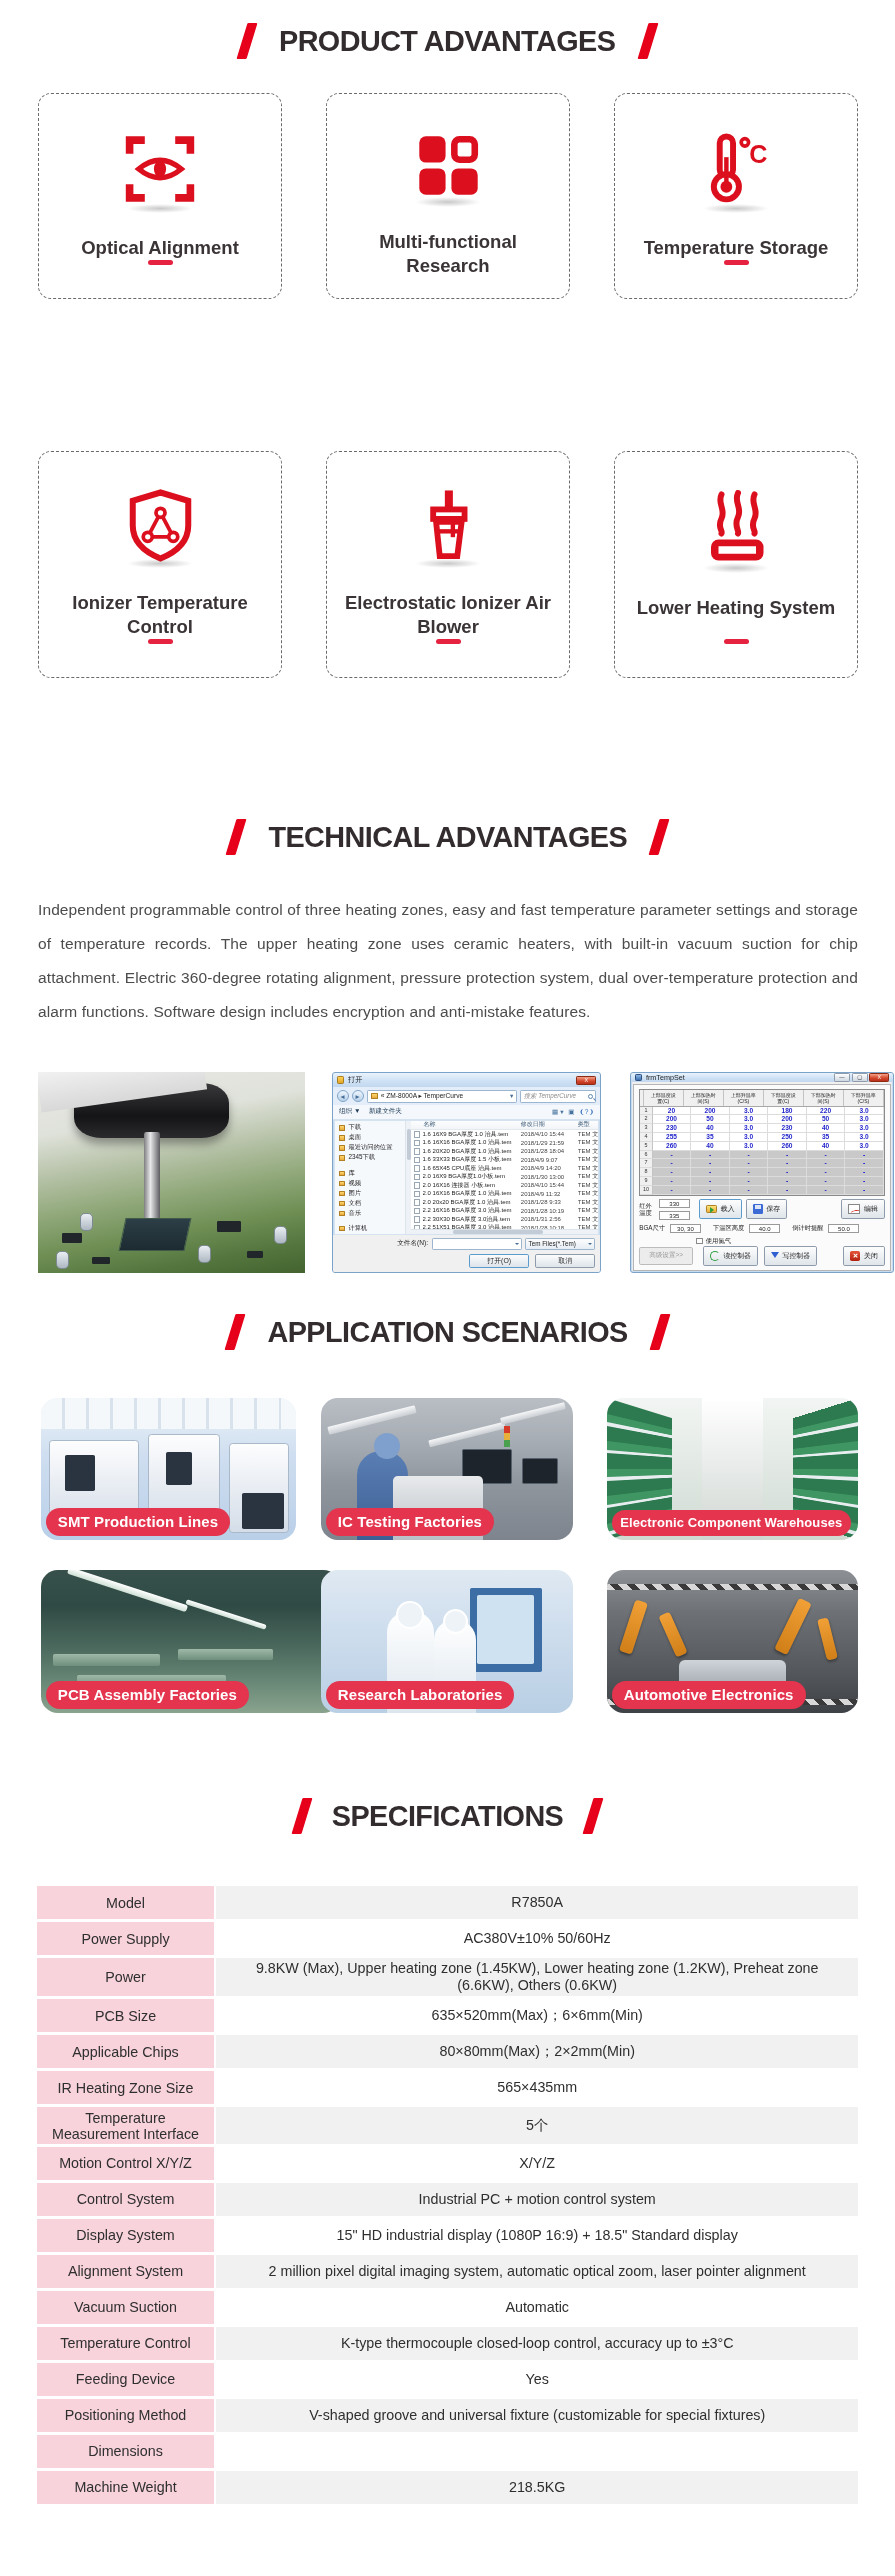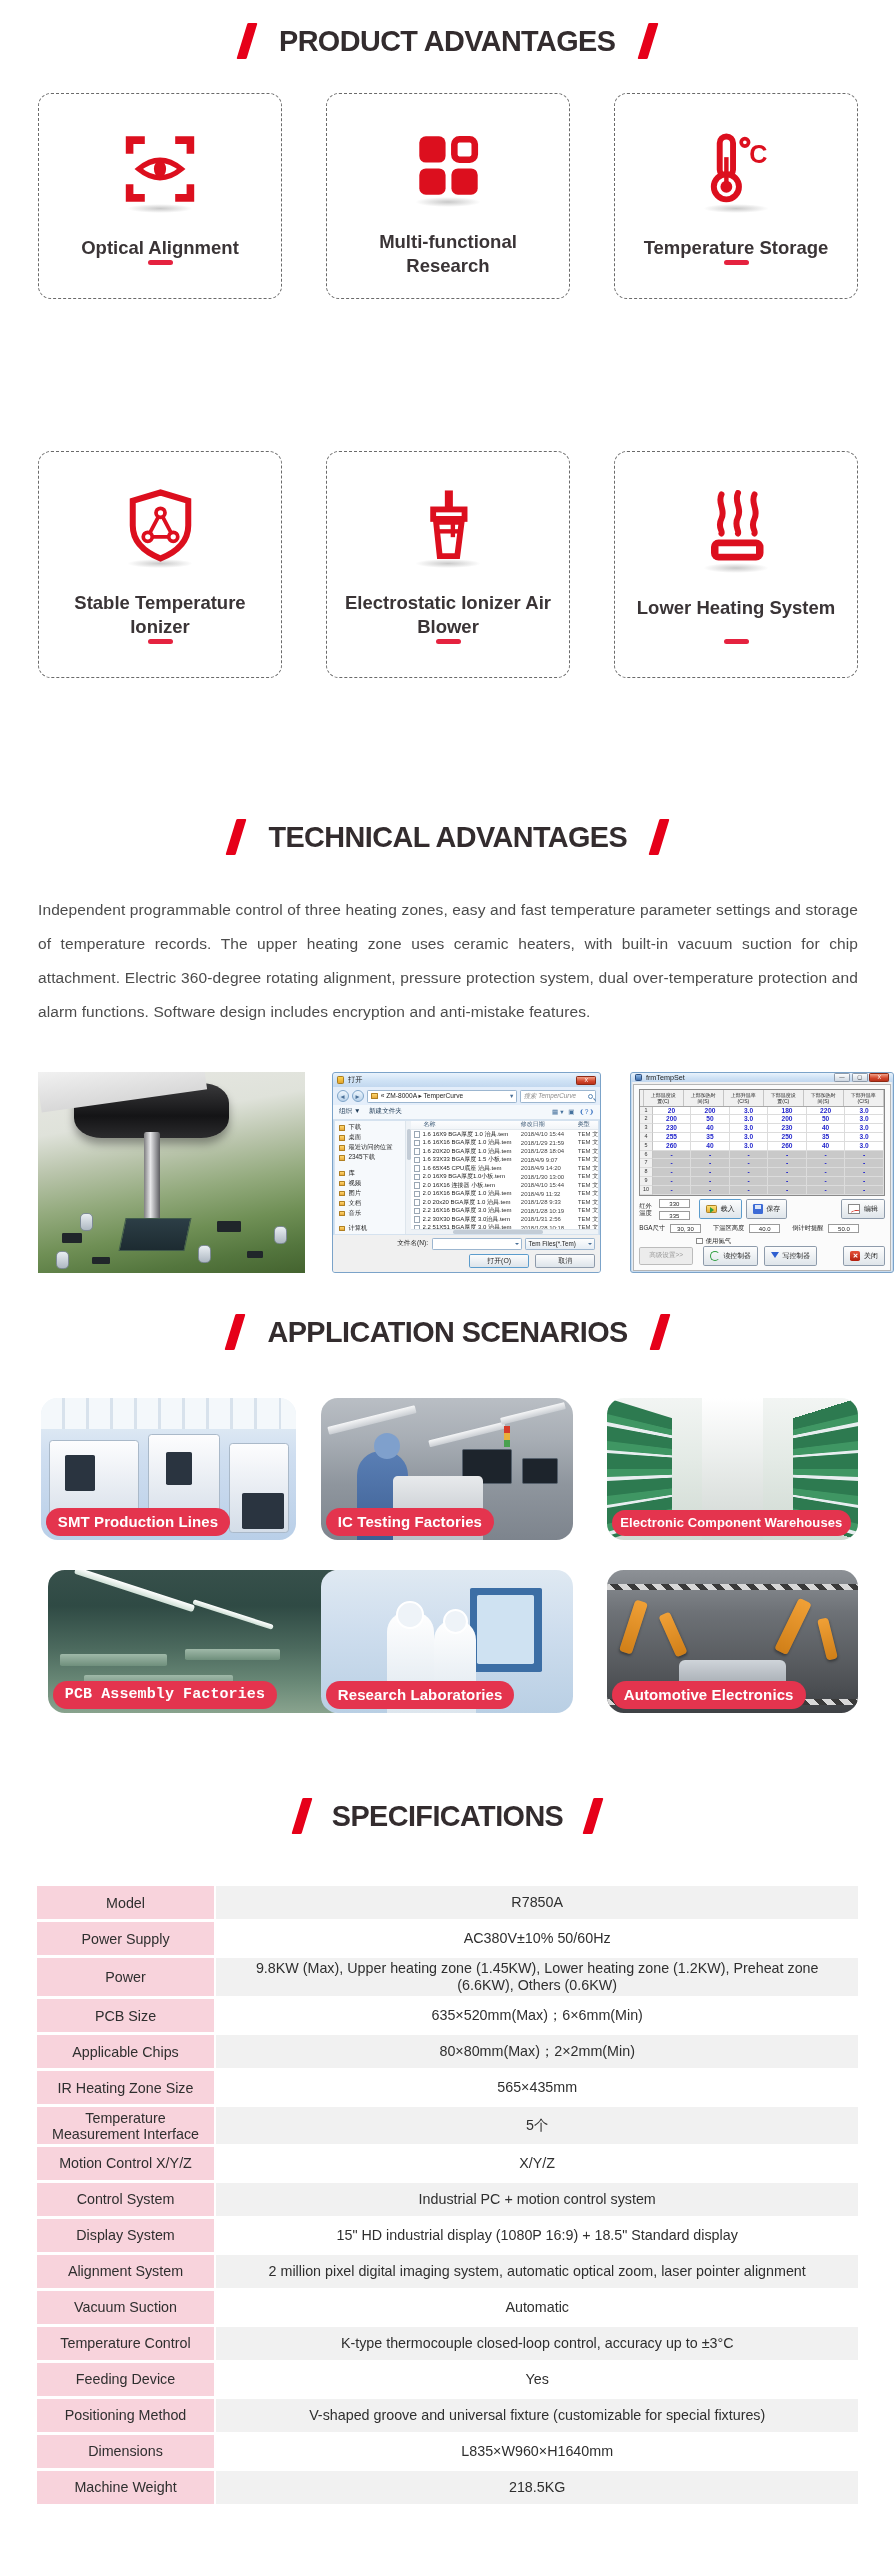--- a/index.html
+++ b/index.html
@@ -219,21 +219,21 @@
     <div class="icon-wrap">
       <div class="icon-shadow"></div>
       <svg width="75" height="75" viewBox="0 0 100 100" fill="none">
         <path d="M50 6 L87 17 V50 Q87 79 50 94 Q13 79 13 50 V17 Z" stroke="#dc0f1e" stroke-width="8" fill="#fff"></path>
         <path d="M50 33 L67 65 H33 Z" stroke="#dc0f1e" stroke-width="5" fill="none"></path>
         <circle cx="50" cy="33" r="6" fill="#fff" stroke="#dc0f1e" stroke-width="5"></circle>
         <circle cx="67" cy="65" r="6" fill="#fff" stroke="#dc0f1e" stroke-width="5"></circle>
         <circle cx="33" cy="65" r="6" fill="#fff" stroke="#dc0f1e" stroke-width="5"></circle>
       </svg>
     </div>
-    <div class="adv-label">Stable Temperature Ionizer</div>
+    <div class="adv-label">Ionizer Temperature Control</div>
     <div class="adv-dash"></div>
   </div>
 
   <div class="adv-card" style="left:326px; top:451px; height:227px;">
     <div class="icon-wrap">
       <div class="icon-shadow"></div>
       <svg width="73" height="75" viewBox="0 0 100 100" fill="none">
         <rect x="45" y="2" width="11" height="28" fill="#dc0f1e"></rect>
         <rect x="29" y="28" width="43" height="13" stroke="#dc0f1e" stroke-width="8" fill="#fff"></rect>
         <path d="M33 45 L68 45 L62 92 L38 92 Z" stroke="#dc0f1e" stroke-width="8" fill="#fff"></path>
@@ -723,21 +723,21 @@
 
   <div class="scen-card" style="left:607px; top:1398px; width:251px; height:142px;">
     <div class="scen-art art-wh">
       <div class="rack left"></div>
       <div class="rack right"></div>
       <div class="aisle"></div>
     </div>
     <div class="pill" style="font-size:13px; padding:5.4px 8.4px;">Electronic Component Warehouses</div>
   </div>
 
-  <div class="scen-card" style="left:48px; top:1570px; width:299px; height:143px;font-family:Liberation Mono, monospace;">
+  <div class="scen-card" style="left:41px; top:1570px; width:299px; height:143px;">
     <div class="scen-art art-pcba">
       <div class="tube" style="left:24px;top:15.5px;width:125px;height:7.2px;"></div>
       <div class="tube" style="left:143px;top:42px;width:84px;height:5.4px;"></div>
       <div class="bench" style="left:12px;top:84px;width:107px;height:12px;"></div>
       <div class="bench" style="left:36px;top:105px;width:149px;height:13px;"></div>
       <div class="bench" style="left:137px;top:79px;width:95px;height:10.7px;"></div>
     </div>
     <div class="pill">PCB Assembly Factories</div>
   </div>
 
@@ -844,21 +844,20 @@
     <div class="spec-value">Yes</div>
   </div>
 
   <div class="spec-row">
     <div class="spec-label">Positioning Method</div>
     <div class="spec-value">V-shaped groove and universal fixture (customizable for special fixtures)</div>
   </div>
 
   <div class="spec-row">
     <div class="spec-label">Dimensions</div>
-    <div class="spec-value">L835×W960×H1640mm</div>
   </div>
 
   <div class="spec-row">
     <div class="spec-label">Machine Weight</div>
     <div class="spec-value">218.5KG</div>
   </div>
 </div>
 
 </div>
 

